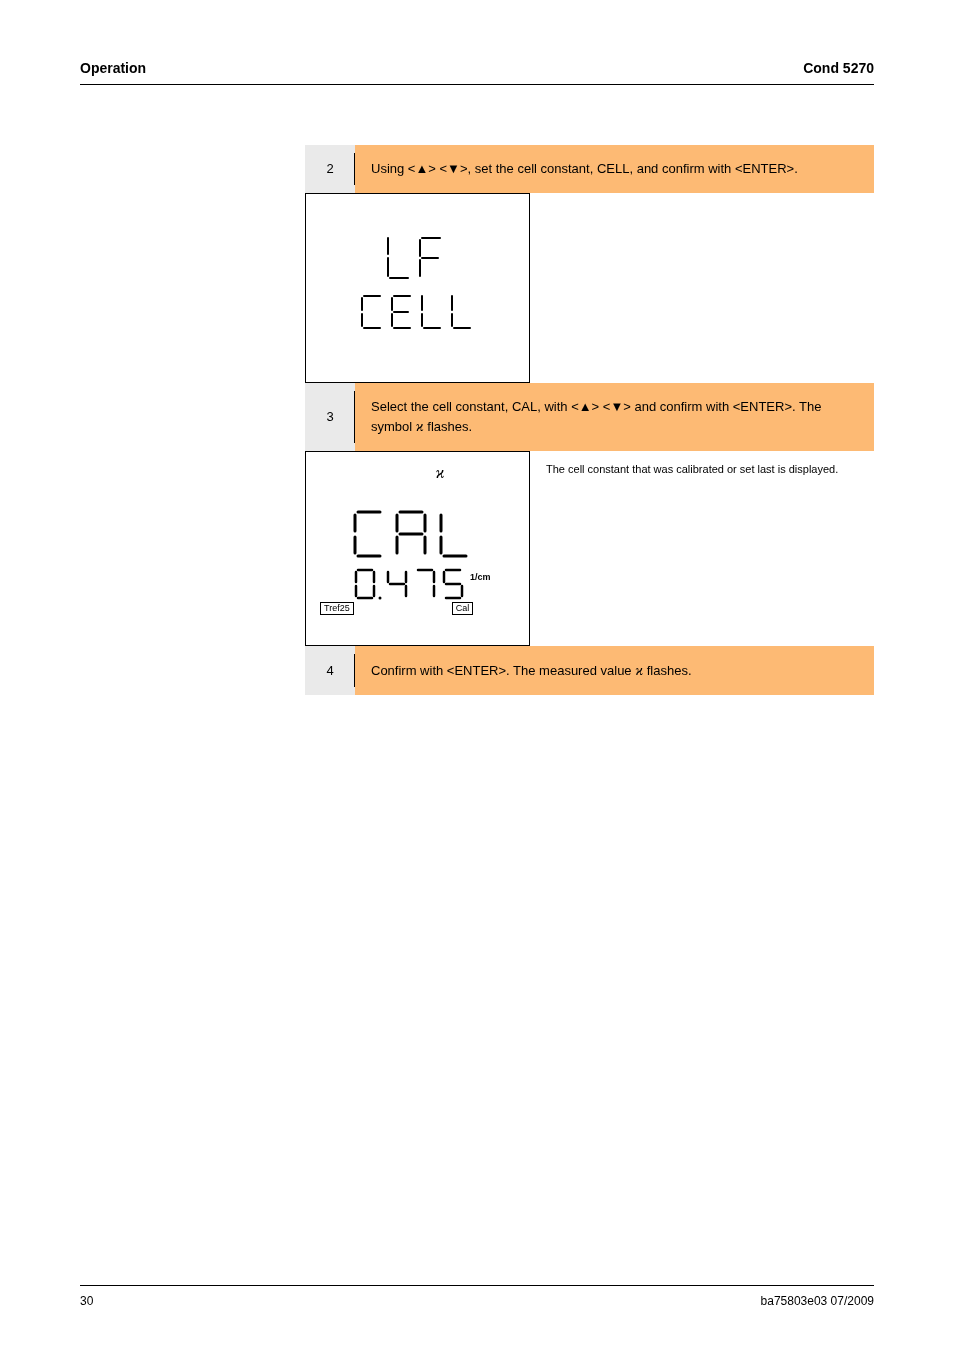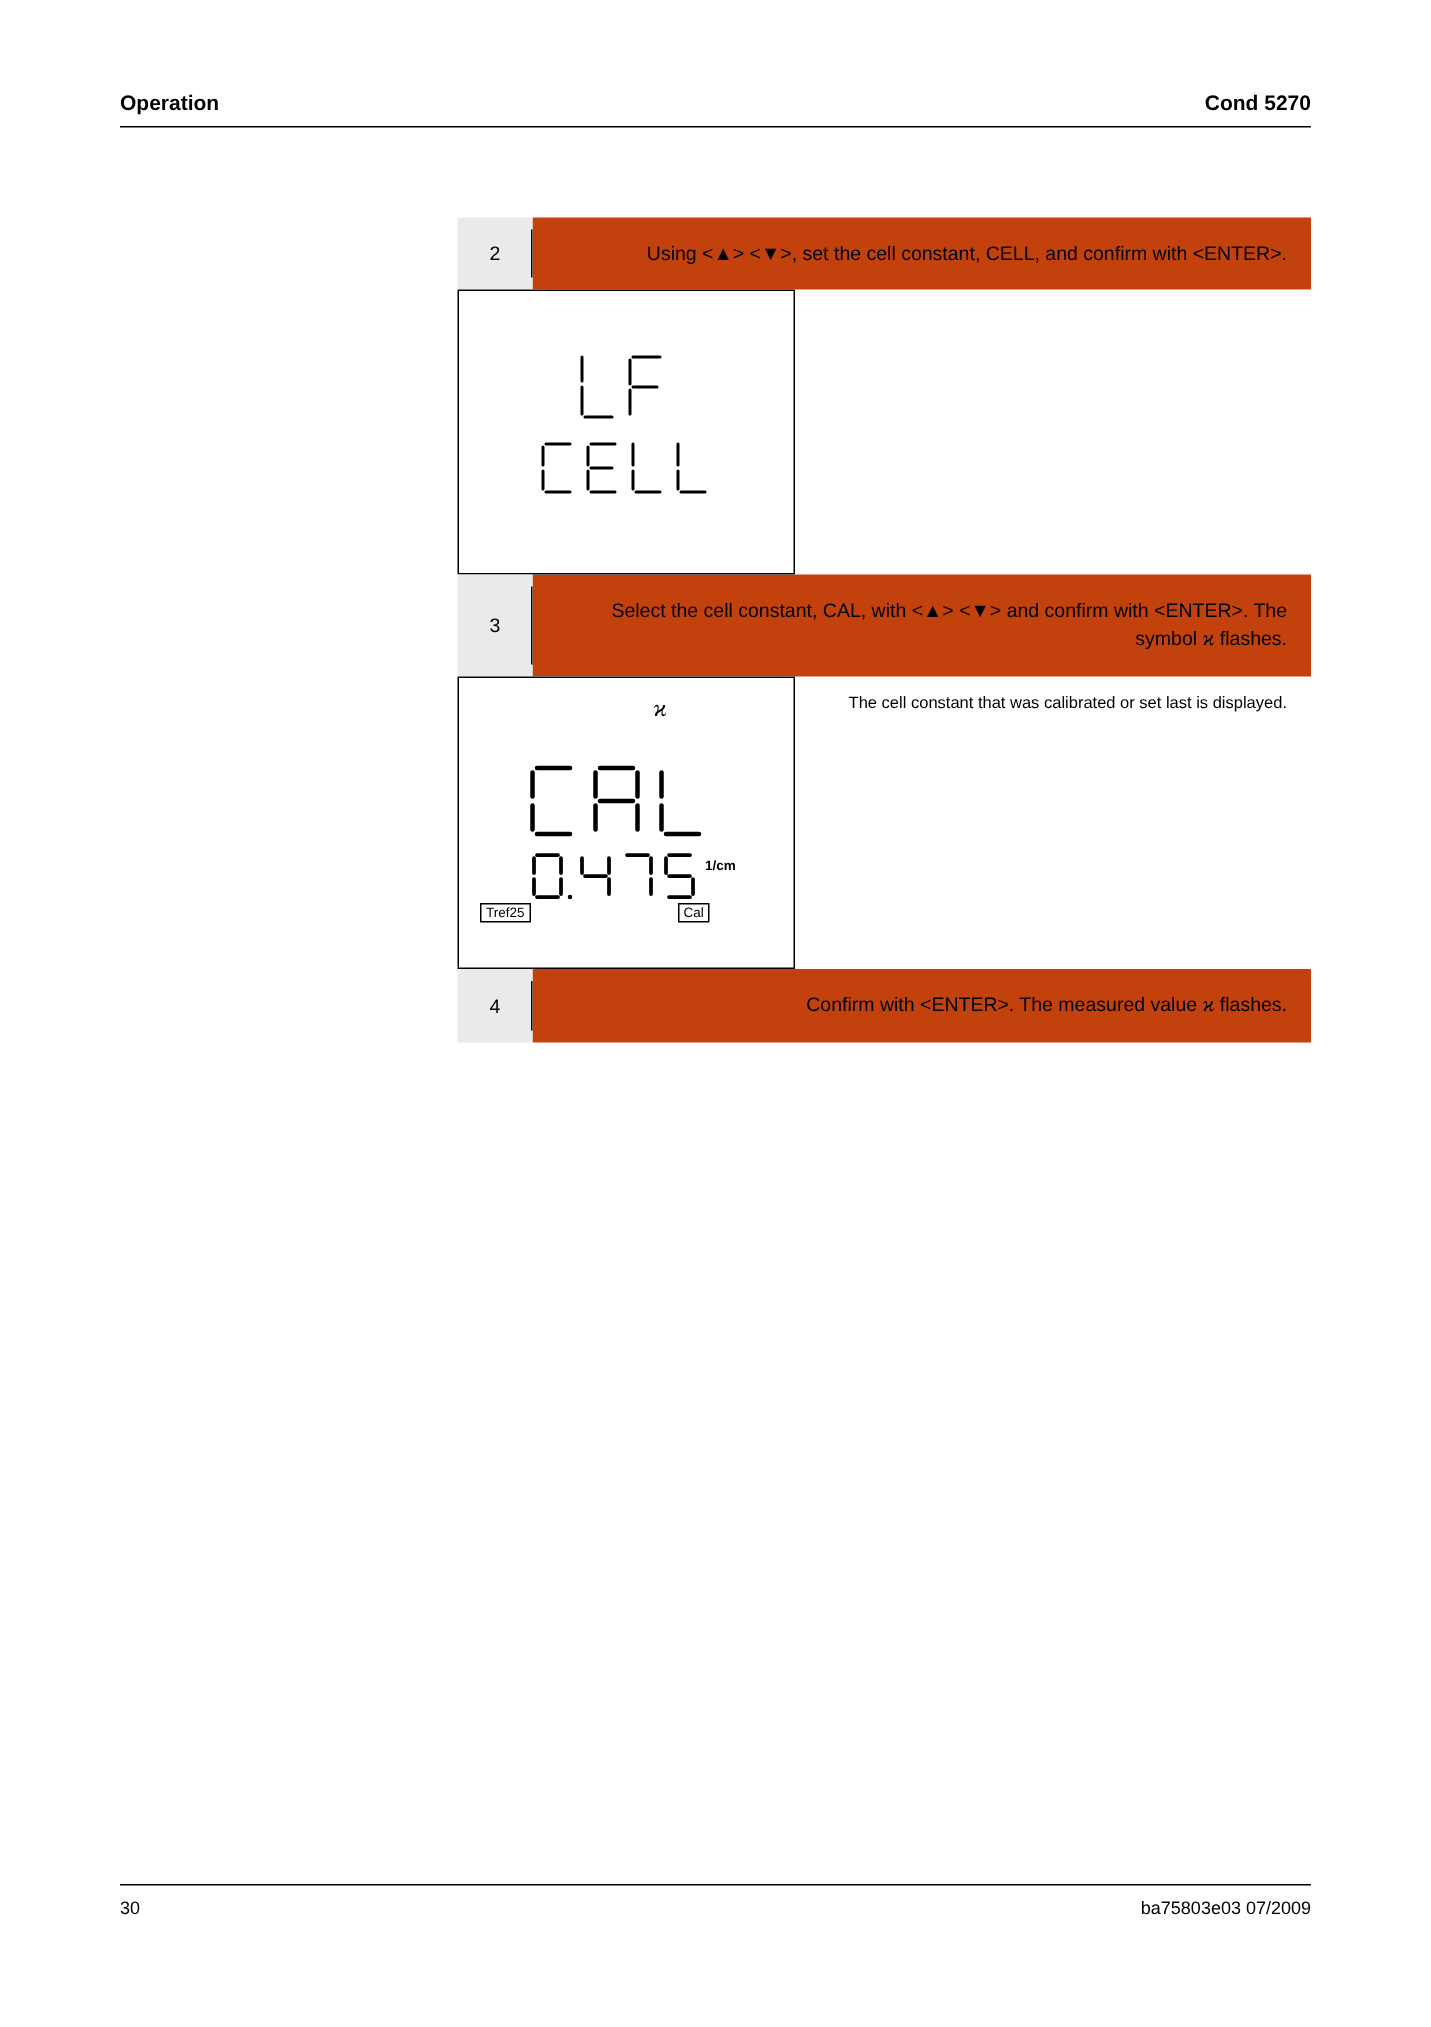--- a/index.html
+++ b/index.html
@@ -7,21 +7,20 @@
     width: 954px;
     height: 1351px;
     background: #fff;
     font-family: Arial, Helvetica, sans-serif;
     font-size: 13px;
     color: #000;
     position: relative;
   }
   .page {
     padding: 60px 80px 0 80px;
-    text-align: right;
   }
   .header-row {
     display: flex;
     justify-content: space-between;
     align-items: baseline;
     padding-bottom: 8px;
     border-bottom: 1px solid #000;
     margin-bottom: 60px;
   }
   .header-left { font-weight: bold; font-size: 14px; }
@@ -44,21 +43,21 @@
     content: "";
     position: absolute;
     right: 0;
     top: 8px;
     bottom: 8px;
     width: 1px;
     background: #000;
   }
   .step-text {
     flex: 1;
-    background: #c2410c;
+    background: #fdba74;
     padding: 14px 16px;
     font-size: 13px;
     line-height: 1.5;
   }
   .display-row {
     display: flex;
     margin-left: 225px;
     align-items: stretch;
   }
   .display-box {
@@ -129,21 +128,21 @@
     width:1px; background:#000;
   }
   .final-text {
     flex: 1;
     padding: 14px 16px 40px 16px;
     font-size: 13px;
     line-height: 1.5;
   }
   .footer {
     position: absolute;
-    bottom: 72px;
+    bottom: 43px;
     left: 80px;
     right: 80px;
     border-top: 1px solid #000;
     padding-top: 8px;
     display: flex;
     justify-content: space-between;
     font-size: 12px;
   }
   .lcd-svg { display:block; }
 </style>

